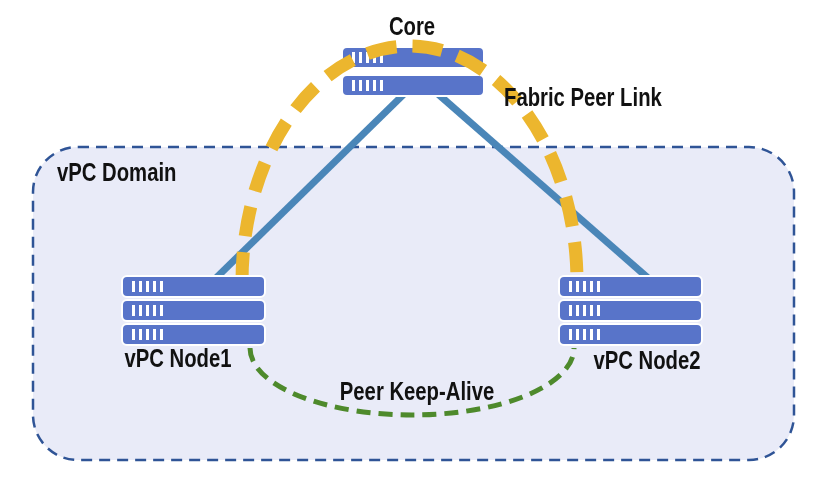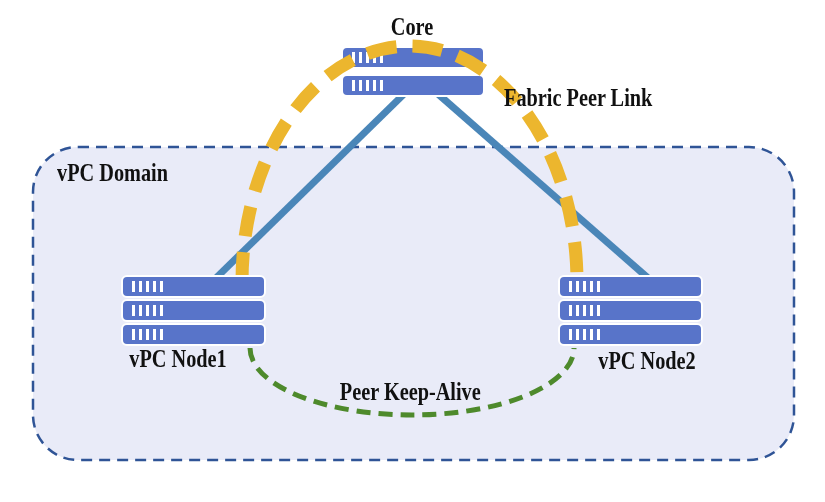--- a/index.html
+++ b/index.html
@@ -1,20 +1,20 @@
 <!DOCTYPE html>
 <html style="--background: #ffffff; --switch-fill: #5874c9; --switch-ports: #ffffff; --uplink-blue: #4a86b8; --peer-link-yellow: #ecb62e; --keep-alive-green: #4e8a2c; --domain-fill: #e9ebf8; --domain-border: #2f5496; --label-text: #111111;"><head>
 <meta charset="utf-8">
 <style>
   html,body{margin:0;padding:0;background:#fff;}
   .stage{
     position:relative;
     width:825px;height:502px;
     background:var(--background,#fff);
-    font-family:Liberation Serif, serif;
+    font-family:Liberation Sans, sans-serif;
     overflow:hidden;
   }
   .stage svg{position:absolute;left:0;top:0;}
   .domain-region{
     fill:var(--domain-fill,#e9ebf8);
     stroke:var(--domain-border,#2f5496);
     stroke-width:2.5;
     stroke-dasharray:11 7;
   }
   .uplink{

